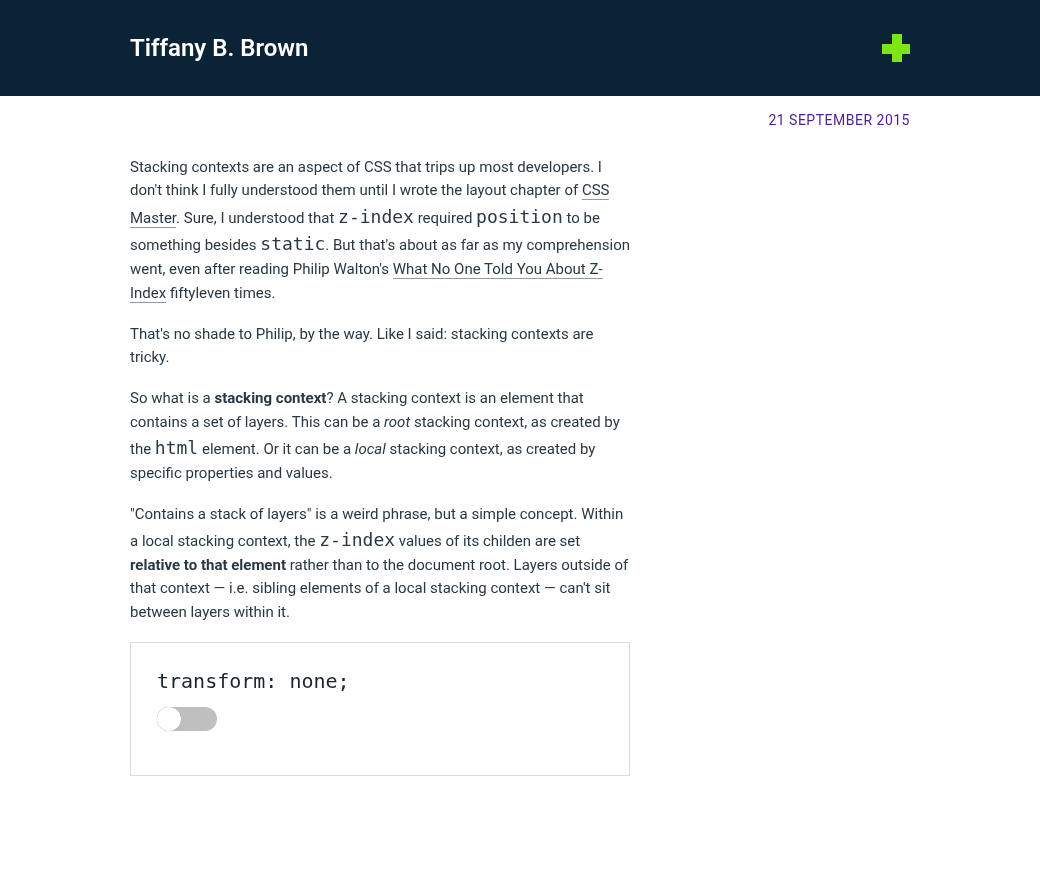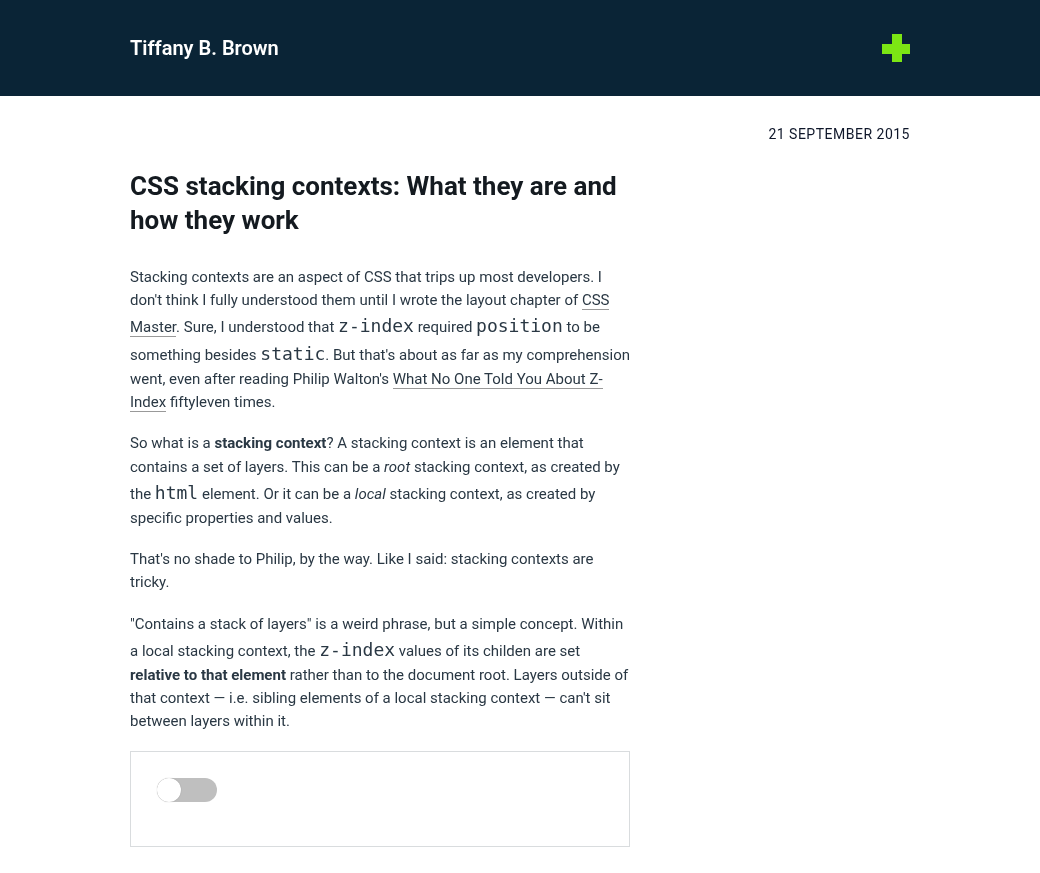--- a/index.html
+++ b/index.html
@@ -18,21 +18,21 @@
     width: 780px;
     max-width: 90%;
     margin: 0 auto;
     padding: 0 0;
     display: flex;
     align-items: center;
     justify-content: space-between;
   }
   .brand {
     color: #fff;
-    font-size: 20px;
+    font-size: 24px;
     font-weight: 600;
   }
   .menu-plus {
     width: 28px;
     height: 28px;
     position: relative;
     cursor: pointer;
   }
   .menu-plus::before, .menu-plus::after {
     content: "";
@@ -43,24 +43,24 @@
   .menu-plus::after  { top: 0; bottom: 0; left: 10px; width: 10px; }
 
   .content {
     width: 780px;
     max-width: 90%;
     margin: 0 auto;
     padding: 0 0 60px;
   }
   .date {
     text-align: right;
-    color: #0f172a;
+    color: #4c1d95;
     font-size: 14px;
     letter-spacing: 0.5px;
-    margin: 30px 0 28px;
+    margin: 16px 0 28px;
     padding-right: 0;
   }
   .content-inner { width: 500px; max-width: 100%; }
   h1.title {
     font-size: 26px;
     font-weight: 700;
     line-height: 1.3;
     margin-bottom: 28px;
     color: #141a20;
   }
@@ -117,37 +117,37 @@
   <div class="topbar-inner">
     <div class="brand">Tiffany B. Brown</div>
     <div class="menu-plus" aria-label="menu"></div>
   </div>
 </header>
 
 <main class="content">
   <div class="date">21 SEPTEMBER 2015</div>
 
   <div class="content-inner">
-    <h1 class="title">CSS stacking contexts: What they are and how they work</h1>
 
     <p class="body">
       <span>Stacking contexts are an aspect of CSS that trips up most developers. I don't think I fully understood them until I wrote the layout chapter of </span><a class="link">CSS Master</a><span>. Sure, I understood that </span><code class="inline">z-index</code><span> required </span><code class="inline">position</code><span> to be something besides </span><code class="inline">static</code><span>. But that's about as far as my comprehension went, even after reading Philip Walton's </span><a class="link">What No One Told You About Z-Index</a><span> fiftyleven times.</span>
     </p>
 
+    <p class="body">That's no shade to Philip, by the way. Like I said: stacking contexts are tricky.</p>
+
     <p class="body">
       <span>So what is a </span><strong>stacking context</strong><span>? A stacking context is an element that contains a set of layers. This can be a </span><em>root</em><span> stacking context, as created by the </span><code class="inline">html</code><span> element. Or it can be a </span><em>local</em><span> stacking context, as created by specific properties and values.</span>
     </p>
-
-    <p class="body">That's no shade to Philip, by the way. Like I said: stacking contexts are tricky.</p>
 
     <p class="body">
       <span>"Contains a stack of layers" is a weird phrase, but a simple concept. Within a local stacking context, the </span><code class="inline">z-index</code><span> values of its childen are set </span><strong>relative to that element</strong><span> rather than to the document root. Layers outside of that context — i.e. sibling elements of a local stacking context — can't sit between layers within it.</span>
     </p>
 
 
     <div class="demo-box">
+      <div class="demo-label">transform: none;</div>
       <div class="toggle">
         <div class="toggle-knob"></div>
       </div>
 
     </div>
   </div>
 </main>
 
 </body></html>

